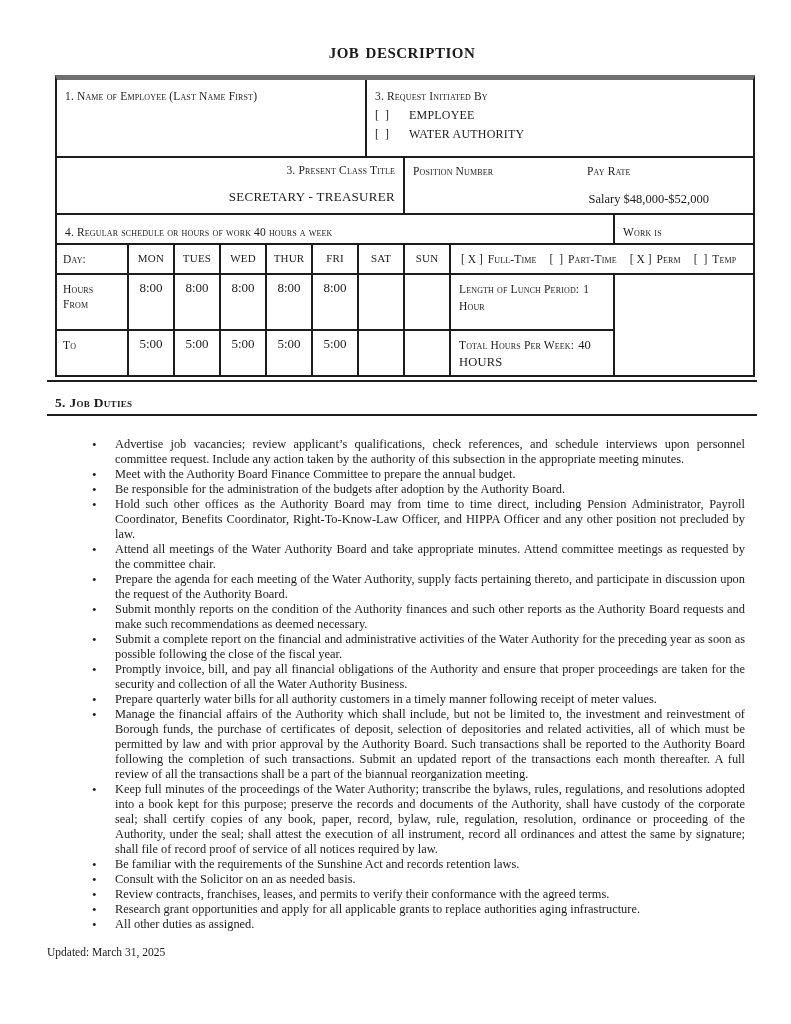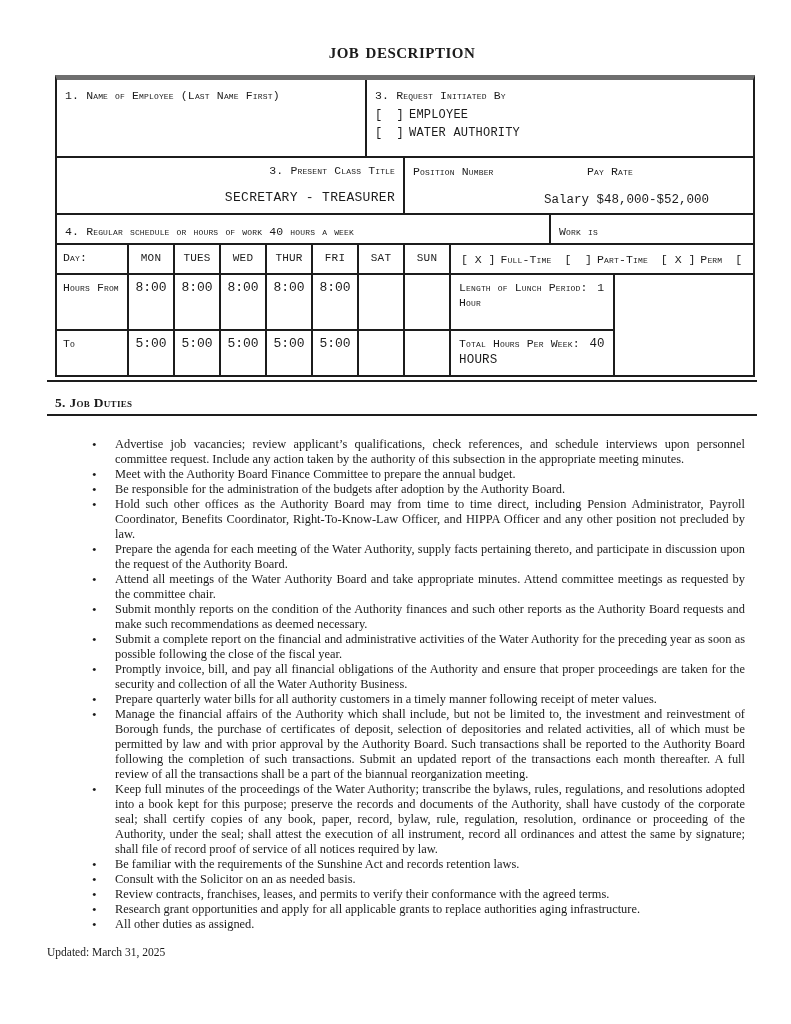--- a/index.html
+++ b/index.html
@@ -5,21 +5,21 @@
   html,body { margin:0; padding:0; background:#ffffff; }
   body { width:791px; height:1024px; font-family:"Liberation Serif","DejaVu Serif",serif; color:#1b1b1b; }
   .page { position:relative; width:791px; height:1024px; overflow:hidden; box-sizing:border-box; padding:0 34px 0 47px; }
 
   .title { padding-top:45px; text-align:center; font-weight:700; font-size:15px; letter-spacing:0.5px; word-spacing:2px; }
 
   
   .ftable { margin-top:13px; margin-left:8px; width:700px; box-sizing:border-box;
             border:2px solid #1c1c1c; border-top:5px solid #6f6f6f; }
   .frow { display:flex; }
-  .fcell { box-sizing:border-box; border-right:2px solid #1c1c1c; border-bottom:2px solid #1c1c1c; padding:6px 8px; overflow:hidden;font-family:Liberation Mono, monospace; }
+  .fcell { box-sizing:border-box; border-right:2px solid #1c1c1c; border-bottom:2px solid #1c1c1c; padding:6px 8px; overflow:hidden; }
   .fcell.last { border-right:none; }
   .frow.lastrow .fcell { border-bottom:none; }
   .fcell.open-bottom { border-bottom:none; }
 
   .lbl { font-variant:small-caps; font-size:11.5px; letter-spacing:0.15px; }
 
   .r1 .fcell { height:78px; }
   .c-name { width:310px; }
   .c-ssn  { width:205px; }
   .c-req  { flex:1; }
@@ -29,21 +29,21 @@
 
   .r2 .fcell { height:57px; }
   .c-class { width:348px; display:flex; flex-direction:column; justify-content:space-between;align-items:flex-end; }
   .classval { font-size:13px; letter-spacing:0.3px; padding-bottom:2px; }
   .c-pay { flex:1; position:relative;text-align:right; }
   .posnum { position:absolute; left:8px; top:7px; }
   .payrate { position:absolute; left:182px; top:7px; }
   .payval { position:absolute; right:44px; bottom:6px; font-size:12.5px; }
 
   .r3 .fcell { height:30px; padding-top:7px; }
-  .c-schedlbl { width:494px; }
+  .c-schedlbl { width:558px; }
   .c-workis { flex:1; }
 
   .r4 .fcell { height:30px; }
   .dlabel { width:72px; padding:6px 6px; line-height:13px; }
   .dcell { width:46px; text-align:center; font-size:11px; letter-spacing:0.2px; padding:7px 2px; }
   .c-emptype { flex:1; display:flex; align-items:center; gap:13px; padding:4px 6px 4px 10px; white-space:nowrap; }
   .opt2 { display:inline-flex; align-items:baseline; gap:5px; }
   .opt2 .box { font-size:11.5px; }
 
   .r5 .fcell { height:56px; }
@@ -184,22 +184,22 @@
   <div class="rule rule-under-table"></div>
 
   <div class="duties-head">5. Job Duties</div>
   <div class="rule rule-under-heading"></div>
 
   <ul class="duties">
       <li>Advertise job vacancies; review applicant’s qualifications, check references, and schedule interviews upon personnel committee request. Include any action taken by the authority of this subsection in the appropriate meeting minutes.</li>
       <li>Meet with the Authority Board Finance Committee to prepare the annual budget.</li>
       <li>Be responsible for the administration of the budgets after adoption by the Authority Board.</li>
       <li>Hold such other offices as the Authority Board may from time to time direct, including Pension Administrator, Payroll Coordinator, Benefits Coordinator, Right-To-Know-Law Officer, and HIPPA Officer and any other position not precluded by law.</li>
+      <li>Attend all meetings of the Water Authority Board and take appropriate minutes. Attend committee meetings as requested by the committee chair.</li>
       <li>Prepare the agenda for each meeting of the Water Authority, supply facts pertaining thereto, and participate in discussion upon the request of the Authority Board.</li>
-      <li>Attend all meetings of the Water Authority Board and take appropriate minutes. Attend committee meetings as requested by the committee chair.</li>
       <li>Submit monthly reports on the condition of the Authority finances and such other reports as the Authority Board requests and make such recommendations as deemed necessary.</li>
       <li>Submit a complete report on the financial and administrative activities of the Water Authority for the preceding year as soon as possible following the close of the fiscal year.</li>
       <li>Promptly invoice, bill, and pay all financial obligations of the Authority and ensure that proper proceedings are taken for the security and collection of all the Water Authority Business.</li>
       <li>Prepare quarterly water bills for all authority customers in a timely manner following receipt of meter values.</li>
       <li>Manage the financial affairs of the Authority which shall include, but not be limited to, the investment and reinvestment of Borough funds, the purchase of certificates of deposit, selection of depositories and related activities, all of which must be permitted by law and with prior approval by the Authority Board. Such transactions shall be reported to the Authority Board following the completion of such transactions. Submit an updated report of the transactions each month thereafter. A full review of all the transactions shall be a part of the biannual reorganization meeting.</li>
       <li>Keep full minutes of the proceedings of the Water Authority; transcribe the bylaws, rules, regulations, and resolutions adopted into a book kept for this purpose; preserve the records and documents of the Authority, shall have custody of the corporate seal; shall certify copies of any book, paper, record, bylaw, rule, regulation, resolution, ordinance or proceeding of the Authority, under the seal; shall attest the execution of all instrument, record all ordinances and attest the same by signature; shall file of record proof of service of all notices required by law.</li>
       <li>Be familiar with the requirements of the Sunshine Act and records retention laws.</li>
       <li>Consult with the Solicitor on an as needed basis.</li>
       <li>Review contracts, franchises, leases, and permits to verify their conformance with the agreed terms.</li>
       <li>Research grant opportunities and apply for all applicable grants to replace authorities aging infrastructure.</li>

